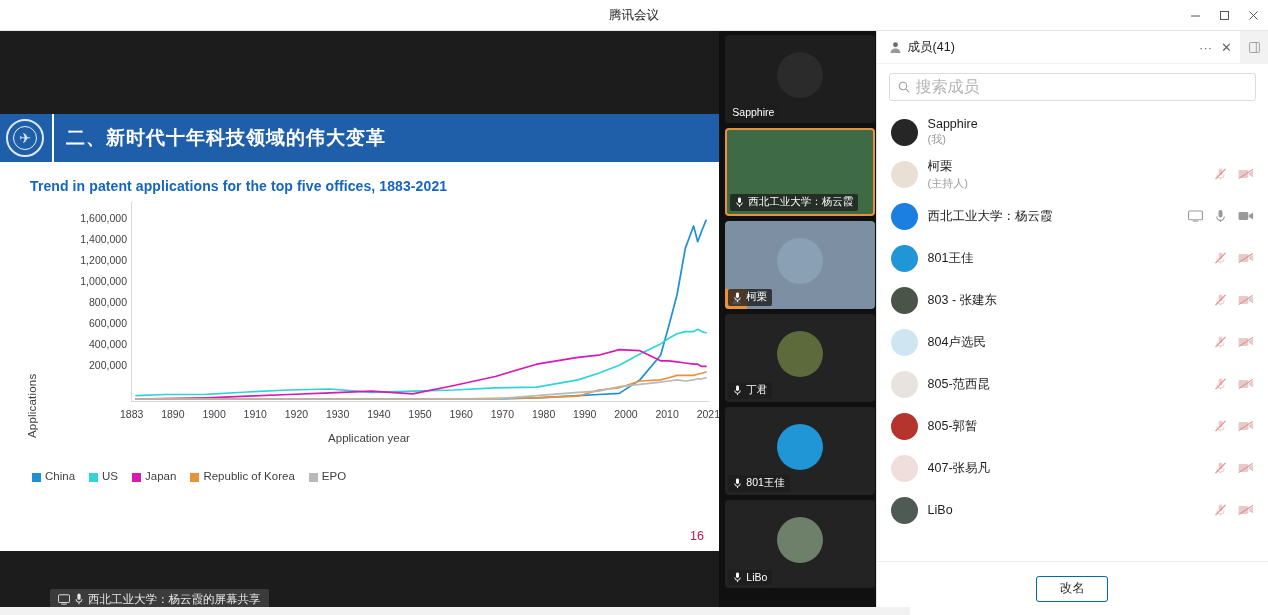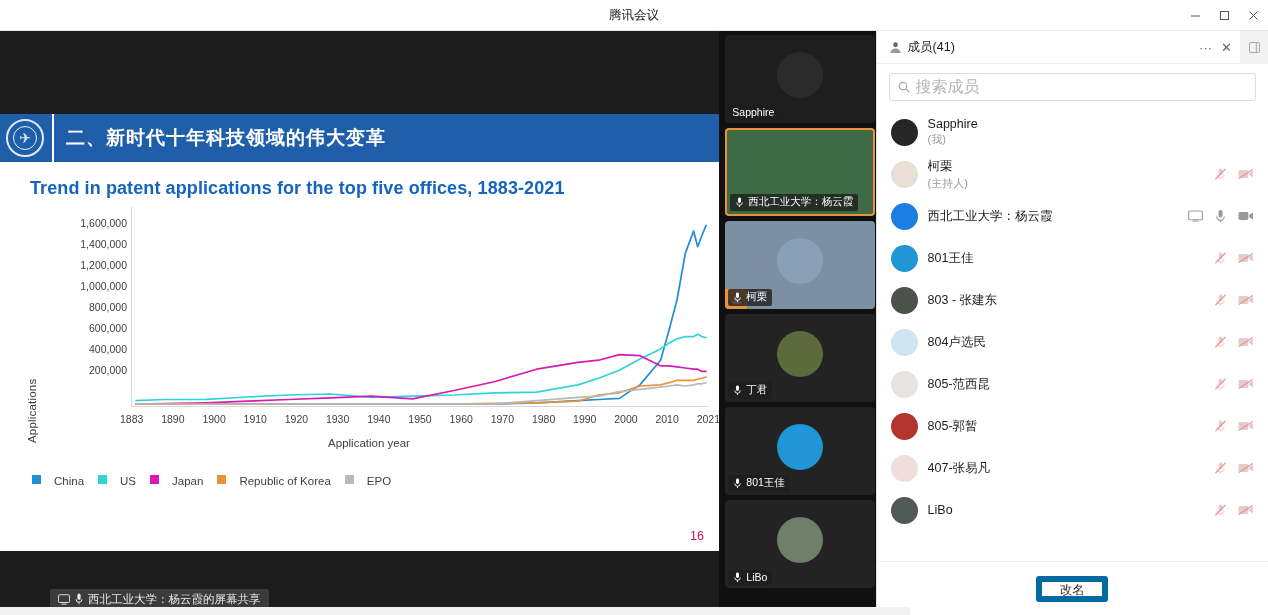--- a/index.html
+++ b/index.html
@@ -47,21 +47,21 @@
   }
   .slide-logo::after {
     content: ""; position: absolute; width: 22px; height: 22px; border-radius: 50%;
     border: 1.5px solid #e8f0f9;
   }
   .slide-logo span { position: relative; z-index: 2; font-size: 14px; }
   .slide-divider { width: 2px; height: 48px; background: #ffffff; margin: 0 12px 0 8px; }
   .slide-title { color: #ffffff; font-size: 19px; font-weight: bold; letter-spacing: 1px; }
 
   .chart-title {
-    color: #1565c0; font-size: 18px; font-weight: bold;
+    color: #1565c0; font-size: 14px; font-weight: bold;
     margin: 16px 0 0 30px; letter-spacing: .1px;
   }
 
   .chart-wrap { position: relative; margin: 8px 15px 0 0; width: 738px; height: 310px; }
   .y-axis-label {
     position: absolute; left: 26px; top: 236px;
     transform: rotate(-90deg); transform-origin: left top;
     font-size: 11.5px; color: #3f3f3f; letter-spacing: .2px;
   }
   .y-ticks {
@@ -80,21 +80,21 @@
     display: flex; justify-content: space-between;
   }
   .x-ticks div { font-size: 10.5px; color: #3f3f3f; }
   .x-axis-label {
     position: absolute; left: 0; top: 230px; width: 738px; text-align: center;
     font-size: 11.5px; color: #3f3f3f;
   }
   .legend {
     position: absolute; left: 32px; top: 268px; display: flex; align-items: center; gap: 14px;
   }
-  .legend-item { display: flex; align-items: flex-start; gap: 13px; }
+  .legend-item { display: flex; align-items: flex-end; gap: 4px; }
   .legend-swatch { width: 9px; height: 9px; display: inline-block; }
   .legend-label { font-size: 11.5px; color: #3f3f3f; }
   .slide-number {
     position: absolute; right: 34px; bottom: 8px; font-size: 12.5px; color: #be185d;
   }
 
   .share-status {
     position: absolute; left: 6px; bottom: 6px; height: 20px;
     background: #3b3b3b; color: #e9e9e9; font-size: 11.5px;
     display: flex; align-items: center; gap: 5px; padding: 0 8px; border-radius: 2px; margin-left: 44px;
@@ -164,21 +164,21 @@
   .pname { font-size: 12.5px; color: #1d1d1d; white-space: nowrap; overflow: hidden; text-overflow: ellipsis; }
   .psub { font-size: 11px; color: #9a9a9a; margin-top: 1px; }
   .picons { display: flex; align-items: center; gap: 11px; flex: none; }
   .picons svg { display: block; }
 
   .panel-footer {
     height: 54px; border-top: 1px solid #efefef;
     display: flex; align-items: center; justify-content: center;
   }
   .rename-btn {
-    width: 72px; height: 26px; border: 6px solid #0369a1; border-radius: 3px;
+    width: 72px; height: 26px; border: 1px solid #0369a1; border-radius: 3px;
     background: #fff; font-size: 12.5px; color: #2b2b2b; cursor: pointer;
     font-family: "Liberation Sans", sans-serif;
   }
 
   .bottom-strip { position: absolute; left: 0; bottom: 0; width: 910px; height: 8px; background: #f2f2f2; }
 </style>
 </head>
 <body>
 
 <div class="titlebar">

